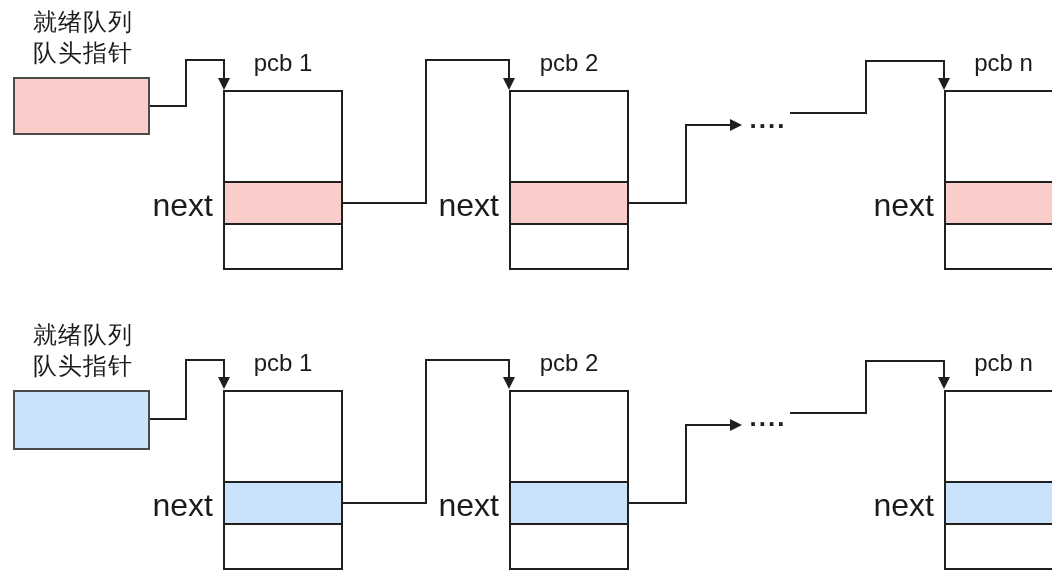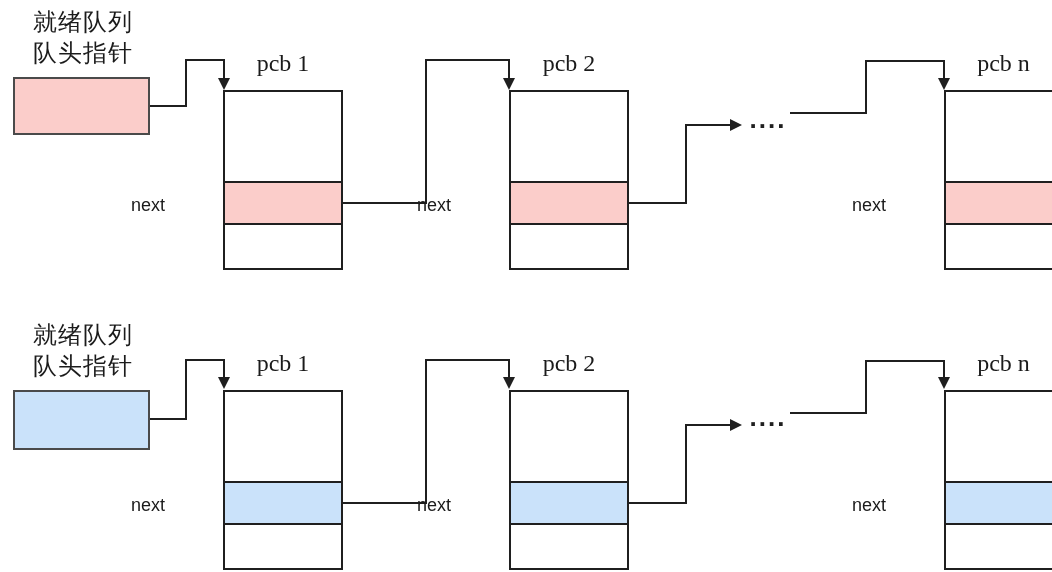--- a/index.html
+++ b/index.html
@@ -61,27 +61,27 @@
   .band.blocked { background: var(--blocked-fill, #cae2fa); }
 
   .pcb-label {
     position: absolute;
     width: 120px;
     height: 30px;
     text-align: center;
     font-size: 24px;
     line-height: 30px;
     white-space: nowrap;
-    font-family: Liberation Serif, serif;
   }
   .next-label {
     position: absolute;
     width: 82px;
     height: 30px;
-    font-size: 18px;
+    text-align: right;
+    font-size: 32px;
     line-height: 30px;
   }
   .dots {
     position: absolute;
     width: 40px;
     height: 28px;
     text-align: center;
     font-size: 26px;
     line-height: 28px;
     font-weight: bold;

